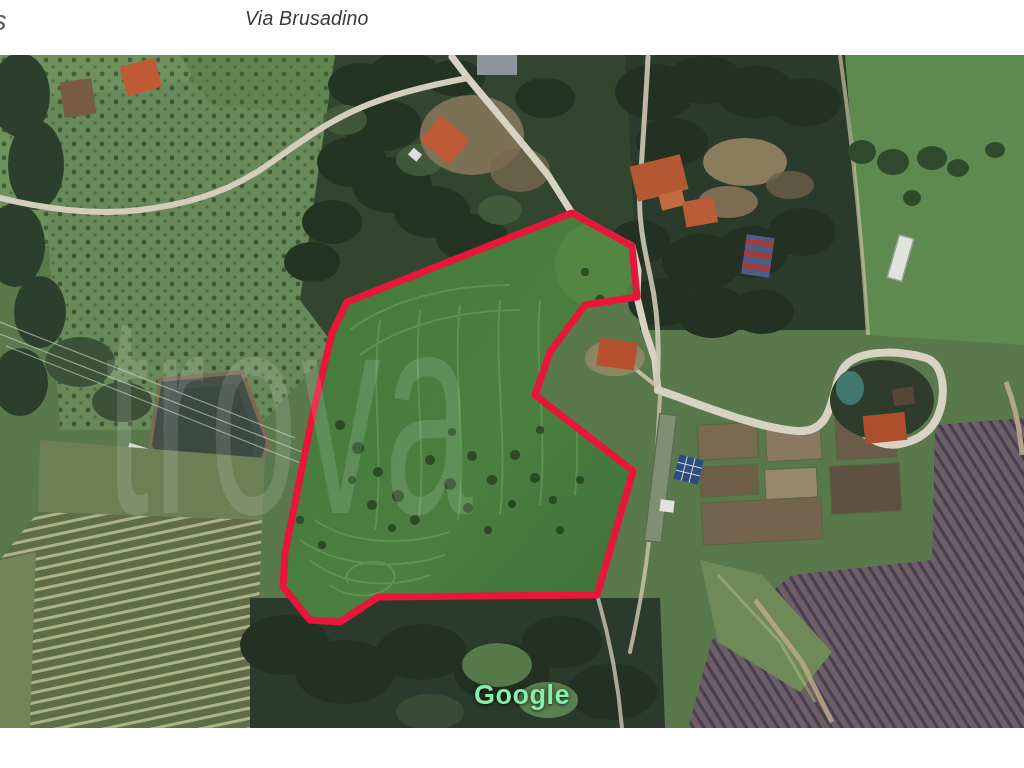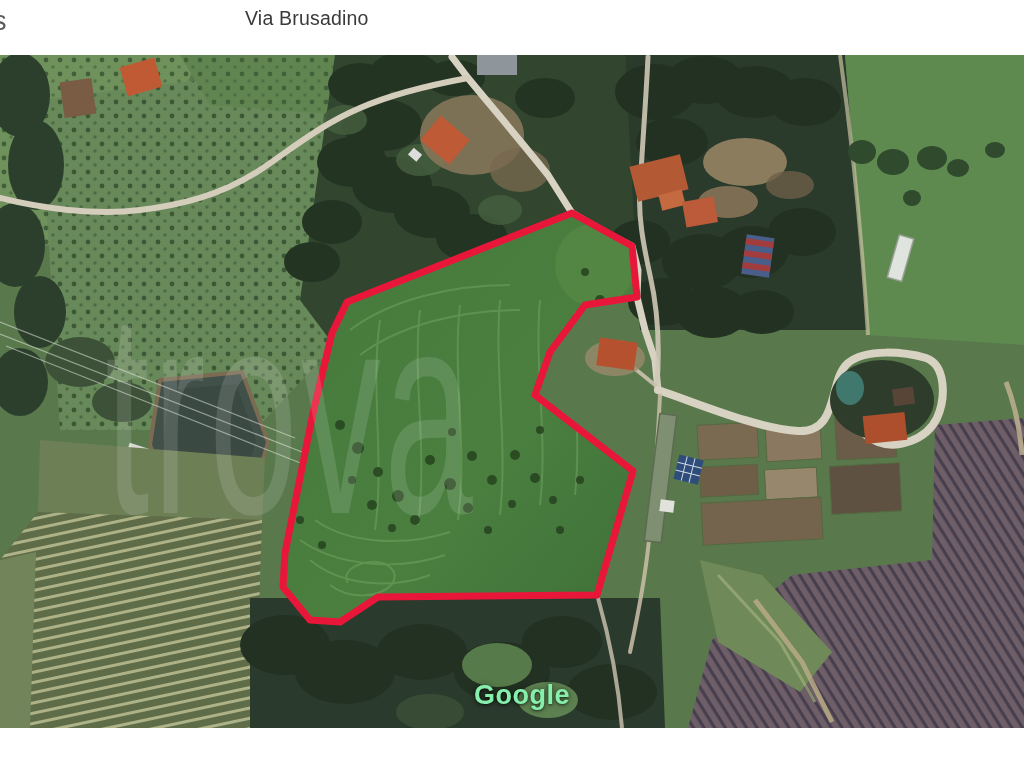--- a/index.html
+++ b/index.html
@@ -1,19 +1,19 @@
 <!DOCTYPE html>
 <html><head>
 <meta charset="utf-8">
 <style>
   html,body{margin:0;padding:0;background:#ffffff;}
   .page{position:relative;width:1024px;height:768px;background:#ffffff;overflow:hidden;
         font-family:"Liberation Sans", sans-serif;}
   
-  .header{position:absolute;left:0;top:0;width:1024px;height:55px;background:#ffffff;}
+  .header{position:absolute;left:0;top:0;width:1024px;height:55px;background:#ffffff;font-style:italic;}
   .partial-text{position:absolute;left:-7px;top:6px;font-size:27px;color:#5a5a5a;}
   .street-label{position:absolute;left:245px;top:7px;font-size:19.5px;color:#3a3a3a;letter-spacing:.2px;}
   
   .map{position:absolute;left:0;top:55px;width:1024px;height:673px;overflow:hidden;background:#56784b;}
   .map svg{display:block;}
   .watermark{position:absolute;left:105px;top:212px;font-size:290px;line-height:290px;
              font-weight:400;color:rgba(255,255,255,0.13);transform:scale(0.55,1);
              transform-origin:left top;letter-spacing:6px;user-select:none;pointer-events:none;}
   .google-logo{position:absolute;left:474px;top:625px;font-size:27px;font-weight:700;color:#86efac;
                letter-spacing:.5px;text-shadow:0 1px 3px rgba(0,0,0,.6),0 0 6px rgba(0,0,0,.35);

